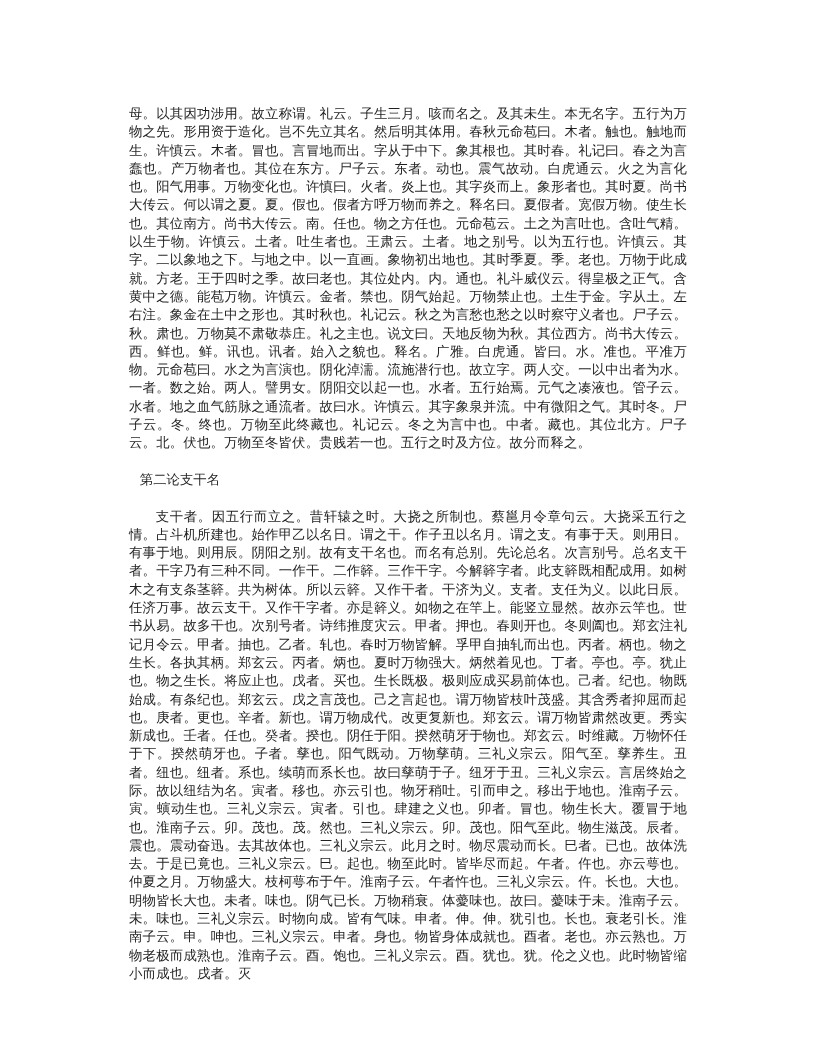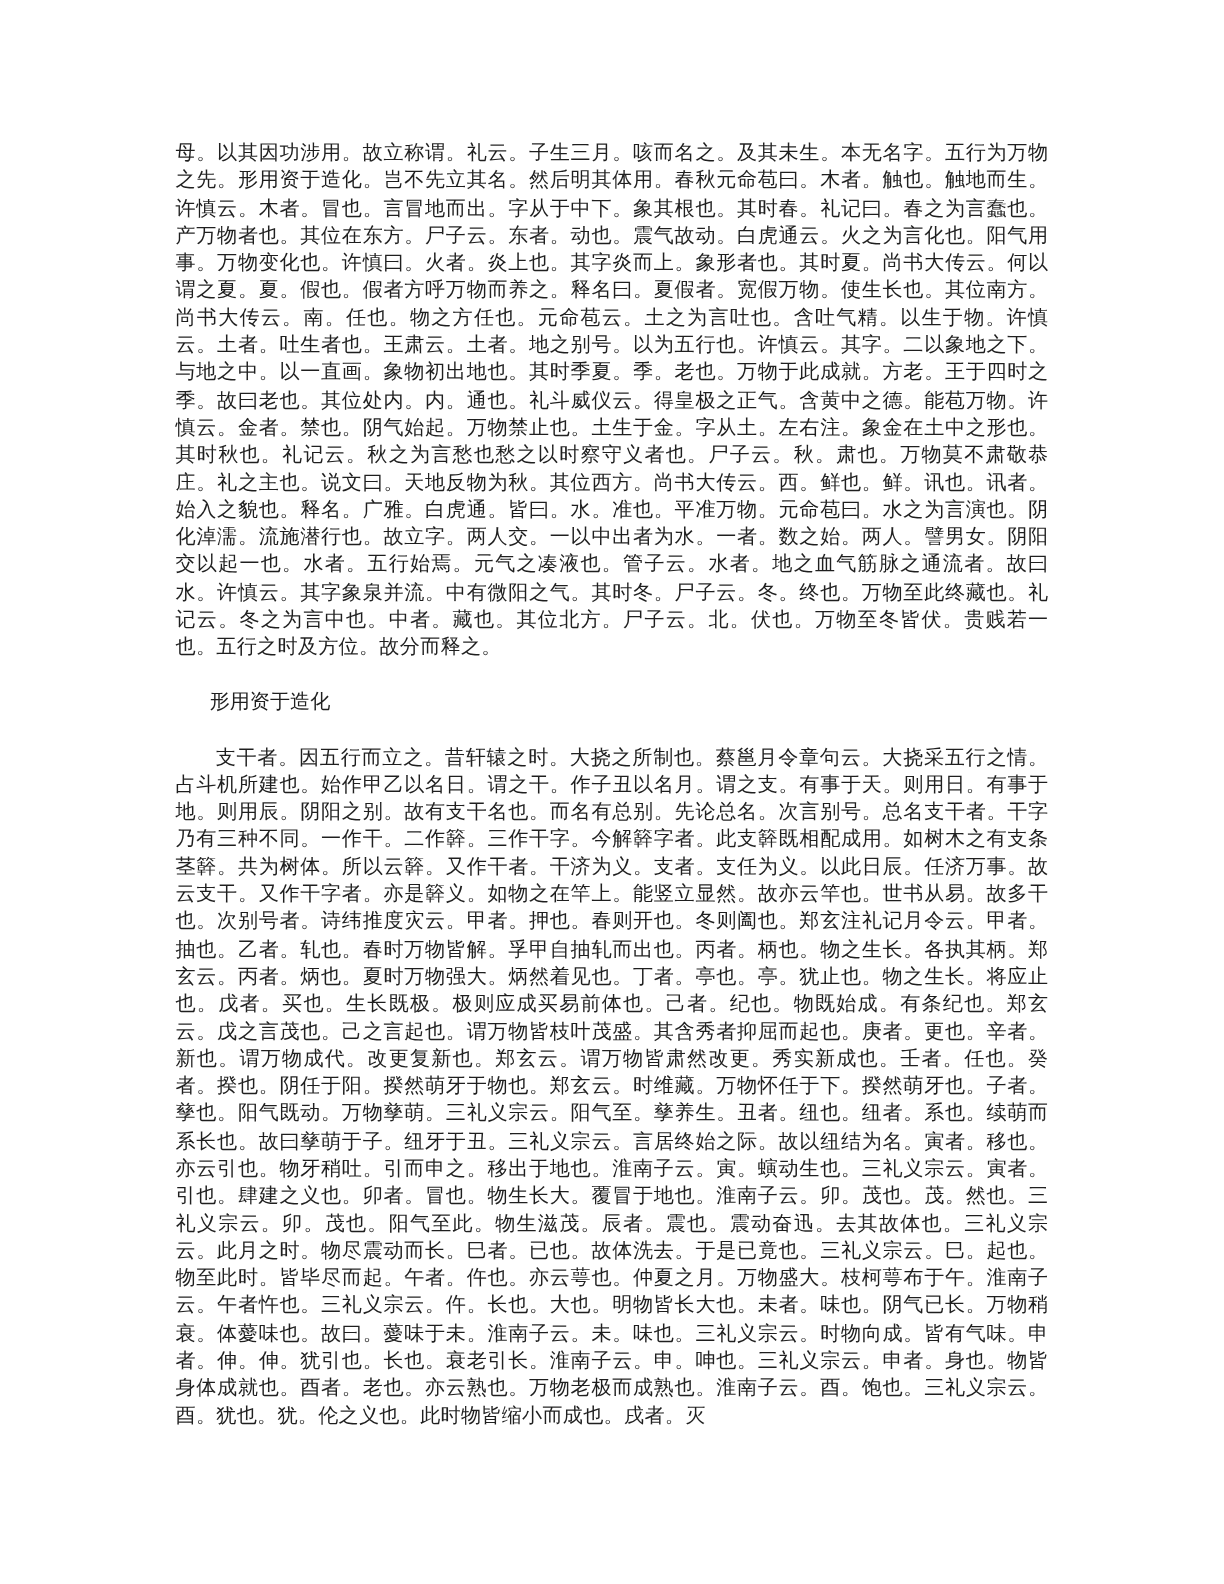--- a/index.html
+++ b/index.html
@@ -15,21 +15,21 @@
   }
   .page {
     box-sizing: border-box;
     width: 816px;
     height: 1056px;
     padding: 89px 113px 0 113px;
     background: #ffffff;
     color: #1f1f1f;
   }
   .body-text {
-    margin: 4px;
+    margin: 16px;
     font-size: 13.4px;
     line-height: 18.3px;
     text-align: justify;
     text-justify: inter-ideograph;
     letter-spacing: 0.2px;
     word-break: break-all;
     overflow-wrap: break-word;
   }
   .para-first {
     text-indent: 0;
@@ -44,16 +44,16 @@
   .para-indent {
     text-indent: 2em;
   }
 </style>
 </head>
 <body>
 
 <div class="page">
   <p class="body-text para-first">母。以其因功涉用。故立称谓。礼云。子生三月。咳而名之。及其未生。本无名字。五行为万物之先。形用资于造化。岂不先立其名。然后明其体用。春秋元命苞曰。木者。触也。触地而生。许慎云。木者。冒也。言冒地而出。字从于中下。象其根也。其时春。礼记曰。春之为言蠢也。产万物者也。其位在东方。尸子云。东者。动也。震气故动。白虎通云。火之为言化也。阳气用事。万物变化也。许慎曰。火者。炎上也。其字炎而上。象形者也。其时夏。尚书大传云。何以谓之夏。夏。假也。假者方呼万物而养之。释名曰。夏假者。宽假万物。使生长也。其位南方。尚书大传云。南。任也。物之方任也。元命苞云。土之为言吐也。含吐气精。以生于物。许慎云。土者。吐生者也。王肃云。土者。地之别号。以为五行也。许慎云。其字。二以象地之下。与地之中。以一直画。象物初出地也。其时季夏。季。老也。万物于此成就。方老。王于四时之季。故曰老也。其位处内。内。通也。礼斗威仪云。得皇极之正气。含黄中之德。能苞万物。许慎云。金者。禁也。阴气始起。万物禁止也。土生于金。字从土。左右注。象金在土中之形也。其时秋也。礼记云。秋之为言愁也愁之以时察守义者也。尸子云。秋。肃也。万物莫不肃敬恭庄。礼之主也。说文曰。天地反物为秋。其位西方。尚书大传云。西。鲜也。鲜。讯也。讯者。始入之貌也。释名。广雅。白虎通。皆曰。水。准也。平准万物。元命苞曰。水之为言演也。阴化淖濡。流施潜行也。故立字。两人交。一以中出者为水。一者。数之始。两人。譬男女。阴阳交以起一也。水者。五行始焉。元气之凑液也。管子云。水者。地之血气筋脉之通流者。故曰水。许慎云。其字象泉并流。中有微阳之气。其时冬。尸子云。冬。终也。万物至此终藏也。礼记云。冬之为言中也。中者。藏也。其位北方。尸子云。北。伏也。万物至冬皆伏。贵贱若一也。五行之时及方位。故分而释之。</p>
 
-  <h2 class="section-heading">形用资于造化</h2>
+  <h2 class="section-heading">第二论支干名</h2>
 
   <p class="body-text para-indent">支干者。因五行而立之。昔轩辕之时。大挠之所制也。蔡邕月令章句云。大挠采五行之情。占斗机所建也。始作甲乙以名日。谓之干。作子丑以名月。谓之支。有事于天。则用日。有事于地。则用辰。阴阳之别。故有支干名也。而名有总别。先论总名。次言别号。总名支干者。干字乃有三种不同。一作干。二作簳。三作干字。今解簳字者。此支簳既相配成用。如树木之有支条茎簳。共为树体。所以云簳。又作干者。干济为义。支者。支任为义。以此日辰。任济万事。故云支干。又作干字者。亦是簳义。如物之在竿上。能竖立显然。故亦云竿也。世书从易。故多干也。次别号者。诗纬推度灾云。甲者。押也。春则开也。冬则阖也。郑玄注礼记月令云。甲者。抽也。乙者。轧也。春时万物皆解。孚甲自抽轧而出也。丙者。柄也。物之生长。各执其柄。郑玄云。丙者。炳也。夏时万物强大。炳然着见也。丁者。亭也。亭。犹止也。物之生长。将应止也。戊者。买也。生长既极。极则应成买易前体也。己者。纪也。物既始成。有条纪也。郑玄云。戊之言茂也。己之言起也。谓万物皆枝叶茂盛。其含秀者抑屈而起也。庚者。更也。辛者。新也。谓万物成代。改更复新也。郑玄云。谓万物皆肃然改更。秀实新成也。壬者。任也。癸者。揆也。阴任于阳。揆然萌牙于物也。郑玄云。时维藏。万物怀任于下。揆然萌牙也。子者。孳也。阳气既动。万物孳萌。三礼义宗云。阳气至。孳养生。丑者。纽也。纽者。系也。续萌而系长也。故曰孳萌于子。纽牙于丑。三礼义宗云。言居终始之际。故以纽结为名。寅者。移也。亦云引也。物牙稍吐。引而申之。移出于地也。淮南子云。寅。螾动生也。三礼义宗云。寅者。引也。肆建之义也。卯者。冒也。物生长大。覆冒于地也。淮南子云。卯。茂也。茂。然也。三礼义宗云。卯。茂也。阳气至此。物生滋茂。辰者。震也。震动奋迅。去其故体也。三礼义宗云。此月之时。物尽震动而长。巳者。已也。故体洗去。于是已竟也。三礼义宗云。巳。起也。物至此时。皆毕尽而起。午者。仵也。亦云萼也。仲夏之月。万物盛大。枝柯萼布于午。淮南子云。午者忤也。三礼义宗云。仵。长也。大也。明物皆长大也。未者。味也。阴气已长。万物稍衰。体薆味也。故曰。薆味于未。淮南子云。未。味也。三礼义宗云。时物向成。皆有气味。申者。伸。伸。犹引也。长也。衰老引长。淮南子云。申。呻也。三礼义宗云。申者。身也。物皆身体成就也。酉者。老也。亦云熟也。万物老极而成熟也。淮南子云。酉。饱也。三礼义宗云。酉。犹也。犹。伦之义也。此时物皆缩小而成也。戌者。灭</p>
 </div>
 
 </body></html>

